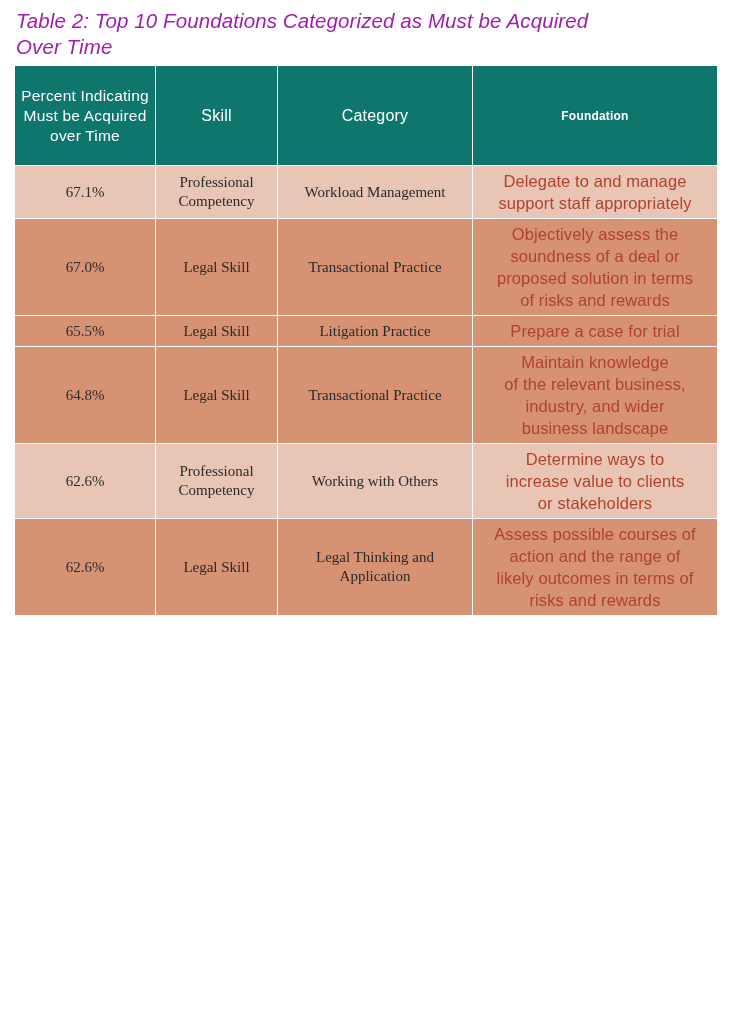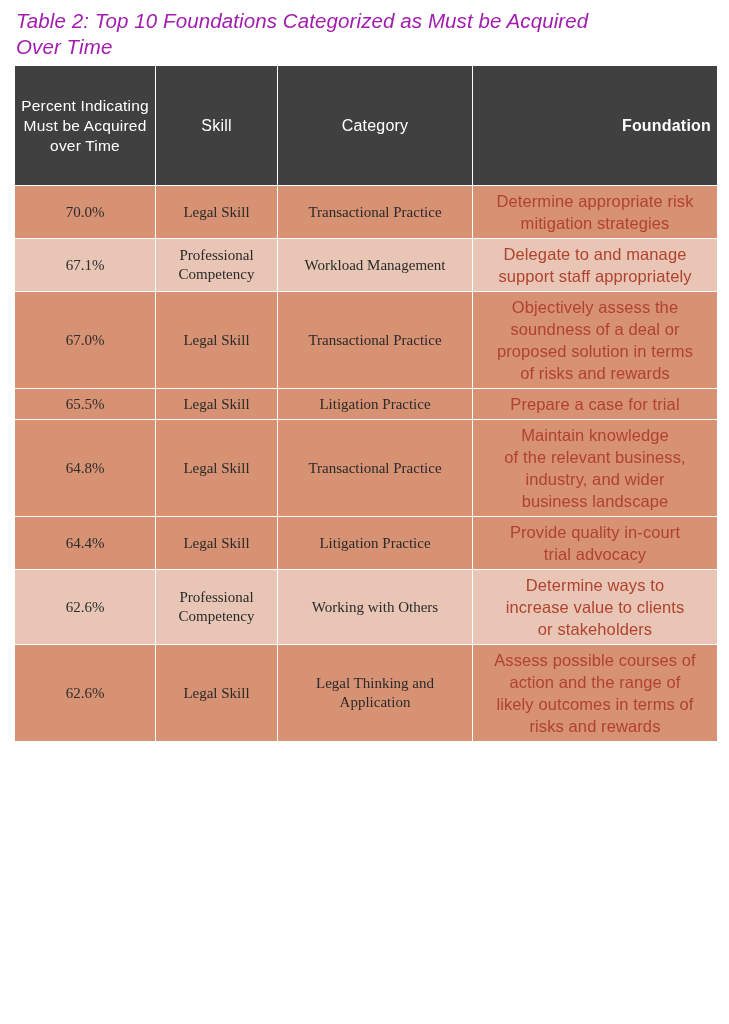--- a/index.html
+++ b/index.html
@@ -52,37 +52,36 @@
     padding: 4px 6px;
     box-sizing: border-box;
   }
   
   col.c-pct    { width: 141px; }
   col.c-type   { width: 122px; }
   col.c-cat    { width: 195px; }
   col.c-found  { width: 245px; }
 
   thead th {
-    background: #404040;
+    background: #0f766e;
     color: #ffffff;
     font-family: "Liberation Sans", sans-serif;
     font-size: 16px;
     line-height: 20px;
     font-weight: 400;
-    height: 120px;
+    height: 100px;
     letter-spacing: 0.2px;
   }
   thead th.hdr-pct {
     font-size: 15.5px;
     line-height: 20px;
   }
   thead th.hdr-found {
     font-weight: 700;
-    font-size: 16px;
-    text-align: right;
+    font-size: 12px;
   }
 
   tbody tr.row-light td { background: #e8c5b4; }
   tbody tr.row-dark  td { background: #d79173; }
 
   td.cell-pct {
     font-family: "Liberation Serif", serif;
     font-size: 15px;
     color: #2d2d2d;
     line-height: 19px;
@@ -124,35 +123,20 @@
           <th class="hdr-pct">Percent
 Indicating Must
 be Acquired
 over Time</th>
           <th class="hdr-type">Skill</th>
           <th class="hdr-cat">Category</th>
           <th class="hdr-found">Foundation</th>
         </tr>
       </thead>
       <tbody>
-          <tr class="row-dark">
-            <td class="cell-pct">
-              <span class="cell-text">70.0%</span>
-            </td>
-            <td class="cell-type">
-              <span class="cell-text">Legal Skill</span>
-            </td>
-            <td class="cell-cat">
-              <span class="cell-text">Transactional Practice</span>
-            </td>
-            <td class="cell-found">
-              <span class="cell-text">Determine appropriate risk
-mitigation strategies</span>
-            </td>
-          </tr>
           <tr class="row-light">
             <td class="cell-pct">
               <span class="cell-text">67.1%</span>
             </td>
             <td class="cell-type">
               <span class="cell-text">Professional
 Competency</span>
             </td>
             <td class="cell-cat">
               <span class="cell-text">Workload Management</span>
@@ -203,35 +187,20 @@
             <td class="cell-cat">
               <span class="cell-text">Transactional Practice</span>
             </td>
             <td class="cell-found">
               <span class="cell-text">Maintain knowledge
 of the relevant business,
 industry, and wider
 business landscape</span>
             </td>
           </tr>
-          <tr class="row-dark">
-            <td class="cell-pct">
-              <span class="cell-text">64.4%</span>
-            </td>
-            <td class="cell-type">
-              <span class="cell-text">Legal Skill</span>
-            </td>
-            <td class="cell-cat">
-              <span class="cell-text">Litigation Practice</span>
-            </td>
-            <td class="cell-found">
-              <span class="cell-text">Provide quality in-court
-trial advocacy</span>
-            </td>
-          </tr>
           <tr class="row-light">
             <td class="cell-pct">
               <span class="cell-text">62.6%</span>
             </td>
             <td class="cell-type">
               <span class="cell-text">Professional
 Competency</span>
             </td>
             <td class="cell-cat">
               <span class="cell-text">Working with Others</span>

